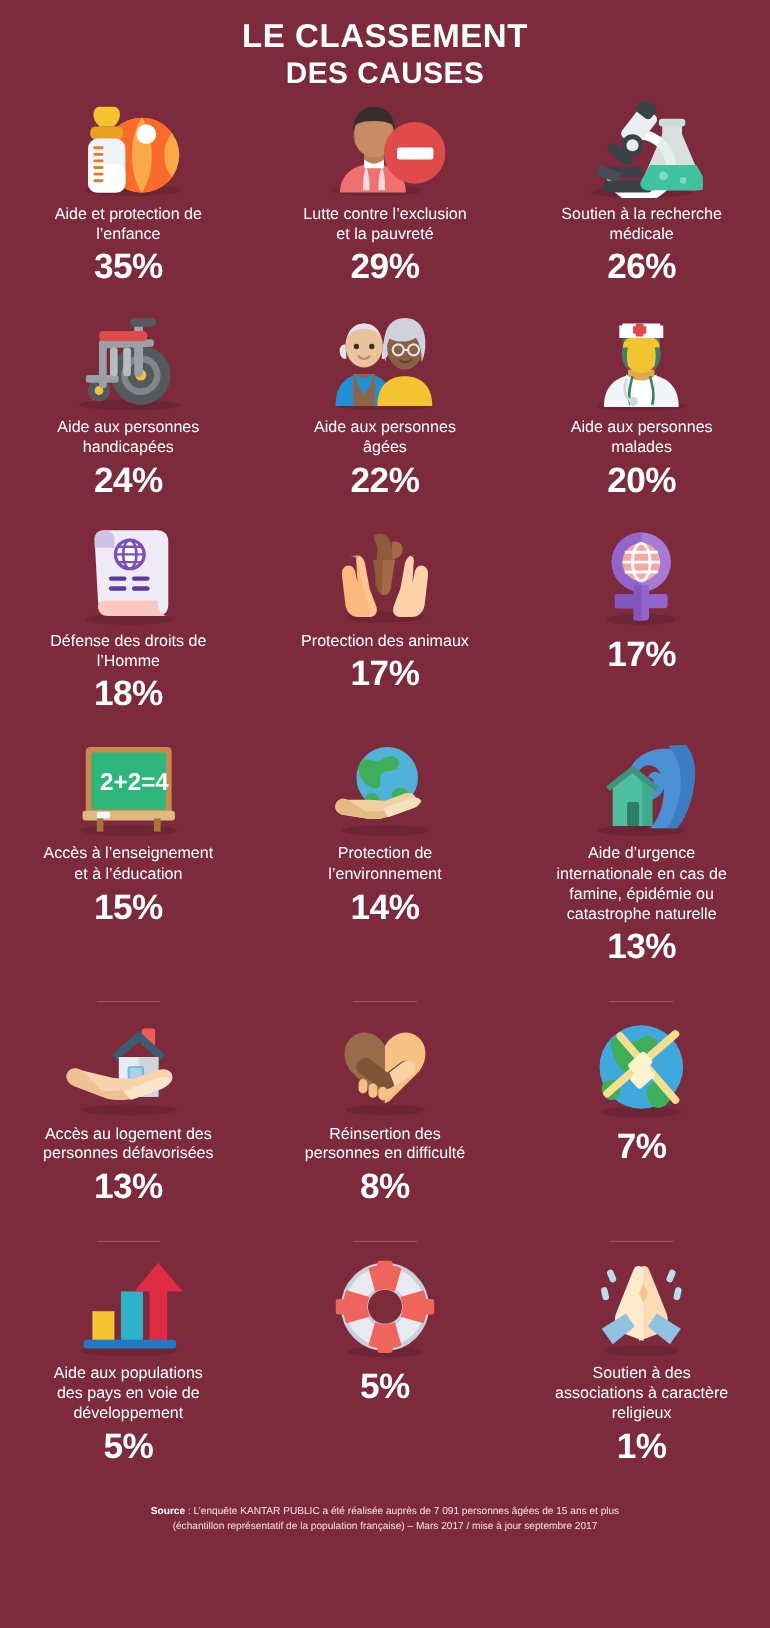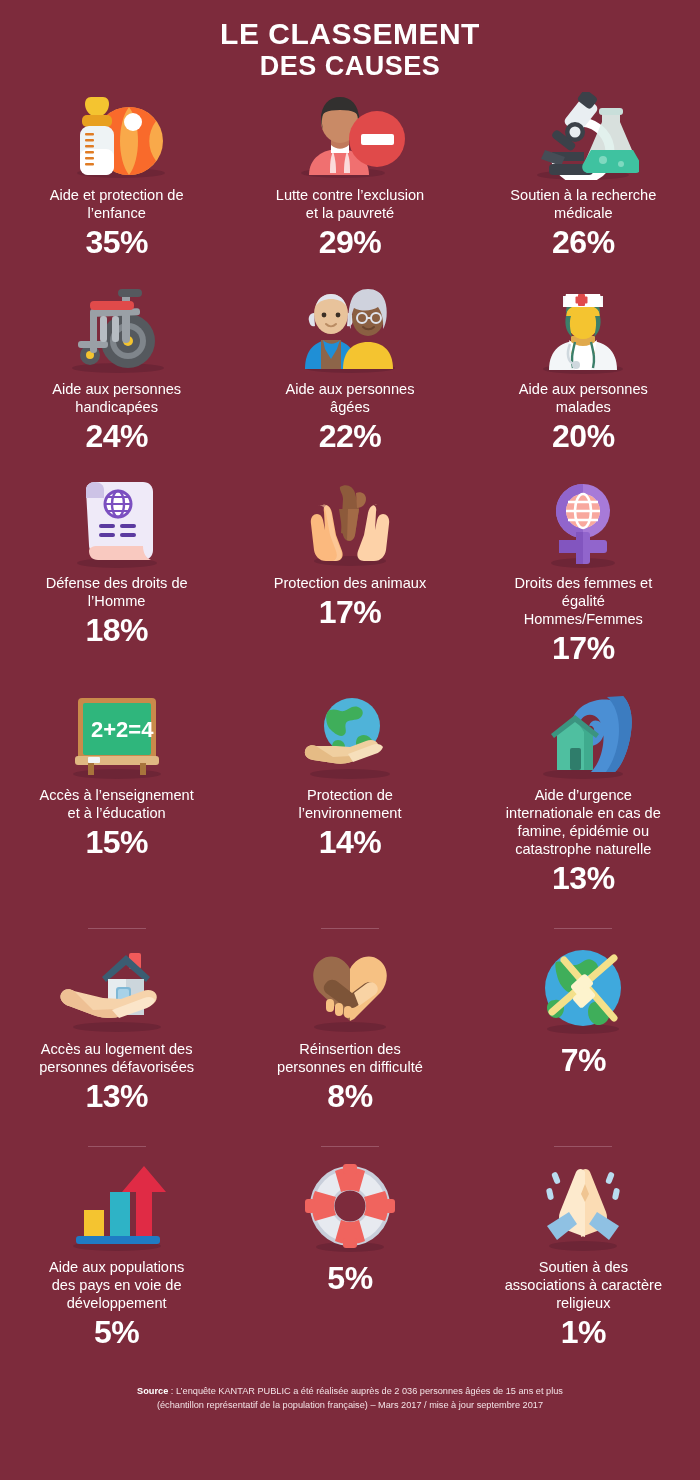--- a/index.html
+++ b/index.html
@@ -307,21 +307,20 @@
           <rect x="35" y="52" width="7" height="32" fill="#8255bf"></rect>
           <rect x="18" y="60" width="24" height="13" fill="#8255bf"></rect>
           <circle cx="42" cy="31" r="17" fill="#ffffff"></circle>
           <circle cx="42" cy="31" r="17" fill="#f68b7e" opacity=".75"></circle>
           <g stroke="#ffffff" stroke-width="2.6" fill="none">
             <ellipse cx="42" cy="31" rx="8" ry="17"></ellipse>
             <path d="M25 31h34M27 22h30M27 40h30"></path>
           </g>
         </svg>
       </div>
-      <div class="cell-label">Droits des femmes et<br>égalité<br>Hommes/Femmes</div>
       <div class="cell-value">17%</div>
     </div>
     <div class="row-gap"></div>
     <div class="cell">
       <div class="icon-box">
         <svg width="110" height="88" viewBox="0 0 110 88">
           <ellipse cx="55" cy="82" rx="44" ry="5" fill="#6d2536"></ellipse>
           <rect x="16" y="6" width="78" height="62" rx="4" fill="#c98a4b"></rect>
           <rect x="21" y="11" width="68" height="52" rx="2" fill="#2fb67c"></rect>
           <rect x="13" y="64" width="84" height="9" rx="3" fill="#e0b882"></rect>
@@ -475,16 +474,16 @@
           </g>
         </svg>
       </div>
       <div class="cell-label">Soutien à des<br>associations à caractère<br>religieux</div>
       <div class="cell-value">1%</div>
     </div>
   </div>
 
 <div class="footer">
   <div class="footer-line">
-    <b>Source</b><span> : L’enquête KANTAR PUBLIC a été réalisée auprès de 2 036 personnes âgées de 15 ans et plus</span>
+    <b>Source</b><span> : L’enquête KANTAR PUBLIC a été réalisée auprès de 7 091 personnes âgées de 15 ans et plus</span>
   </div>
   <div class="footer-line">(échantillon représentatif de la population française) – Mars 2017 / mise à jour septembre 2017</div>
 </div>
 
 </body></html>

